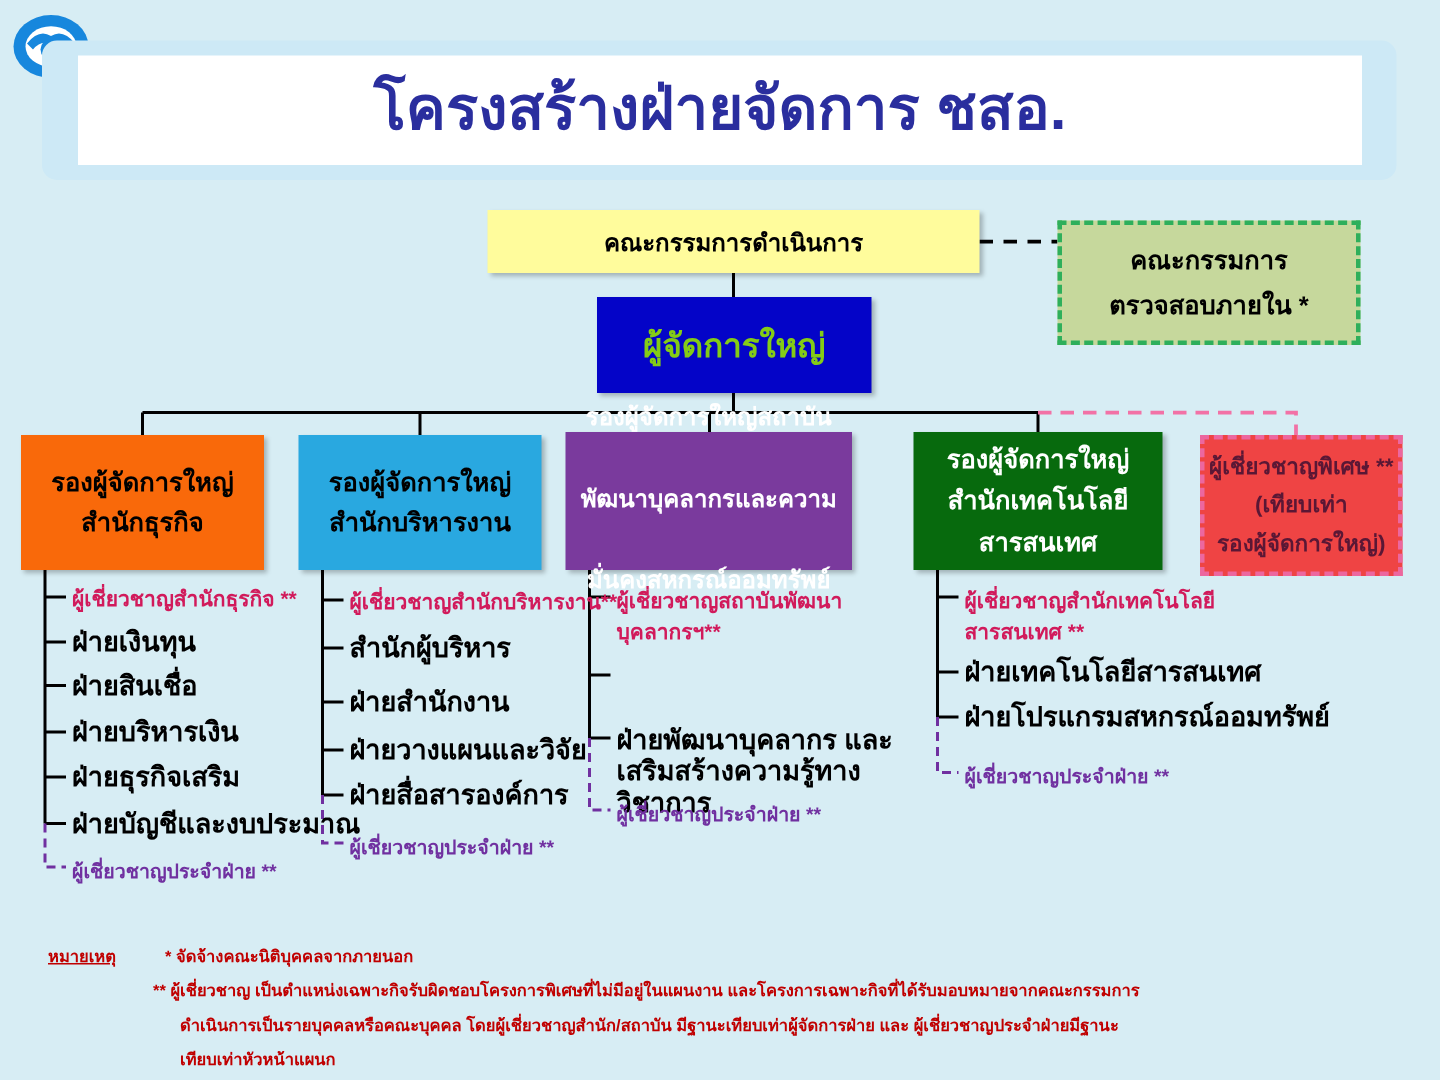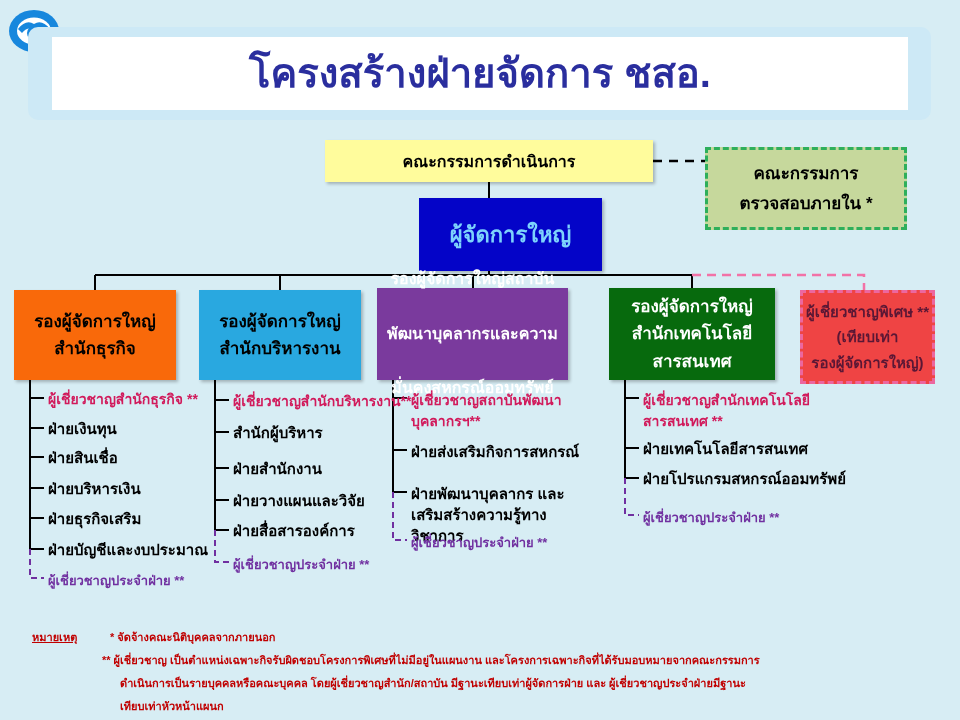--- a/index.html
+++ b/index.html
@@ -10,32 +10,32 @@
   .title-inner{left:52px;top:37px;width:856px;height:73px;background:#ffffff;}
   .title-text{left:52px;top:37px;width:856px;height:73px;line-height:73px;text-align:center;
               font-size:40px;font-weight:bold;color:#2a2e9e;}
   .box{display:flex;flex-direction:column;align-items:center;justify-content:center;
        text-align:center;font-weight:bold;box-shadow:2px 2px 3px rgba(0,0,0,0.25);}
   .box span{display:block;}
   .board{left:325px;top:140px;width:328px;height:42px;background:#fffc9c;color:#000;
          font-size:16px;}
   .audit{left:705px;top:147px;width:196px;height:77px;background:#c6d89c;color:#000;
          border:3px dashed #2eaf5b;font-size:17px;line-height:1.75;box-shadow:none;}
-  .gm{left:398px;top:198px;width:183px;height:73px;background:#0404c8;color:#7dd3fc;font-size:22px;margin-left:21px;}
+  .gm{left:398px;top:198px;width:183px;height:64px;background:#0404c8;color:#84cc16;font-size:22px;}
   .d-orange{left:14px;top:290px;width:162px;height:90px;background:#f9690a;color:#000;
             font-size:17px;line-height:1.6;}
   .d-cyan{left:199px;top:290px;width:162px;height:90px;background:#29a8e0;color:#000;
           font-size:17px;line-height:1.6;}
   .d-purple{left:377px;top:288px;width:191px;height:92px;background:#7a3a9d;color:#fff;
             font-size:16px;line-height:1.55;gap:30px;}
   .d-green{left:609px;top:288px;width:166px;height:92px;background:#076a0d;color:#fff;
            font-size:17px;line-height:1.6;}
   .d-pink{left:800px;top:290px;width:129px;height:88px;background:#ef4444;color:#5a1735;
           border:3px dashed #ec679f;font-size:15px;line-height:1.7;box-shadow:none;}
-  .li{position:absolute;font-weight:bold;color:#000;font-size:15px;white-space:nowrap;line-height:21px;}
+  .li{position:absolute;font-weight:bold;color:#000;font-size:18px;white-space:nowrap;line-height:21px;}
   .li.wrap{white-space:normal;}
   .li.expert{color:#d11a5b;font-size:14px;}
   .li.staff{color:#7030a0;font-size:13px;}
   .fn{position:absolute;color:#c00000;font-size:11px;font-weight:600;white-space:nowrap;}
   .fn-label{text-decoration:underline;font-weight:bold;}
   svg.wires{position:absolute;left:0;top:0;pointer-events:none;}
 </style>
 </head>
 <body>
 
@@ -140,21 +140,20 @@
   <div class="li staff" style="left:48px;top:570px;">ผู้เชี่ยวชาญประจำฝ่าย **</div>
 
   <div class="li expert" style="left:233px;top:391px;">ผู้เชี่ยวชาญสำนักบริหารงาน**</div>
   <div class="li" style="left:233px;top:422px;">สำนักผู้บริหาร</div>
   <div class="li" style="left:233px;top:458px;">ฝ่ายสำนักงาน</div>
   <div class="li" style="left:233px;top:490px;">ฝ่ายวางแผนและวิจัย</div>
   <div class="li" style="left:233px;top:520px;">ฝ่ายสื่อสารองค์การ</div>
   <div class="li staff" style="left:233px;top:554px;">ผู้เชี่ยวชาญประจำฝ่าย **</div>
 
   <div class="li expert wrap" style="left:411px;top:390px;max-width:160px;">ผู้เชี่ยวชาญสถาบันพัฒนา บุคลากรฯ**</div>
-  <div class="li" style="left:411px;top:441px;">ฝ่ายส่งเสริมกิจการสหกรณ์</div>
   <div class="li wrap" style="left:411px;top:483px;max-width:185px;">ฝ่ายพัฒนาบุคลากร และ เสริมสร้างความรู้ทางวิชาการ</div>
   <div class="li staff" style="left:411px;top:532px;">ผู้เชี่ยวชาญประจำฝ่าย **</div>
 
   <div class="li expert wrap" style="left:643px;top:390px;max-width:175px;">ผู้เชี่ยวชาญสำนักเทคโนโลยี สารสนเทศ **</div>
   <div class="li" style="left:643px;top:438px;">ฝ่ายเทคโนโลยีสารสนเทศ</div>
   <div class="li" style="left:643px;top:468px;">ฝ่ายโปรแกรมสหกรณ์ออมทรัพย์</div>
   <div class="li staff" style="left:643px;top:507px;">ผู้เชี่ยวชาญประจำฝ่าย **</div>
 
   <div class="fn fn-label" style="left:32px;top:628px;">หมายเหตุ</div>
   <div class="fn" style="left:110px;top:628px;">* จัดจ้างคณะนิติบุคคลจากภายนอก</div>

